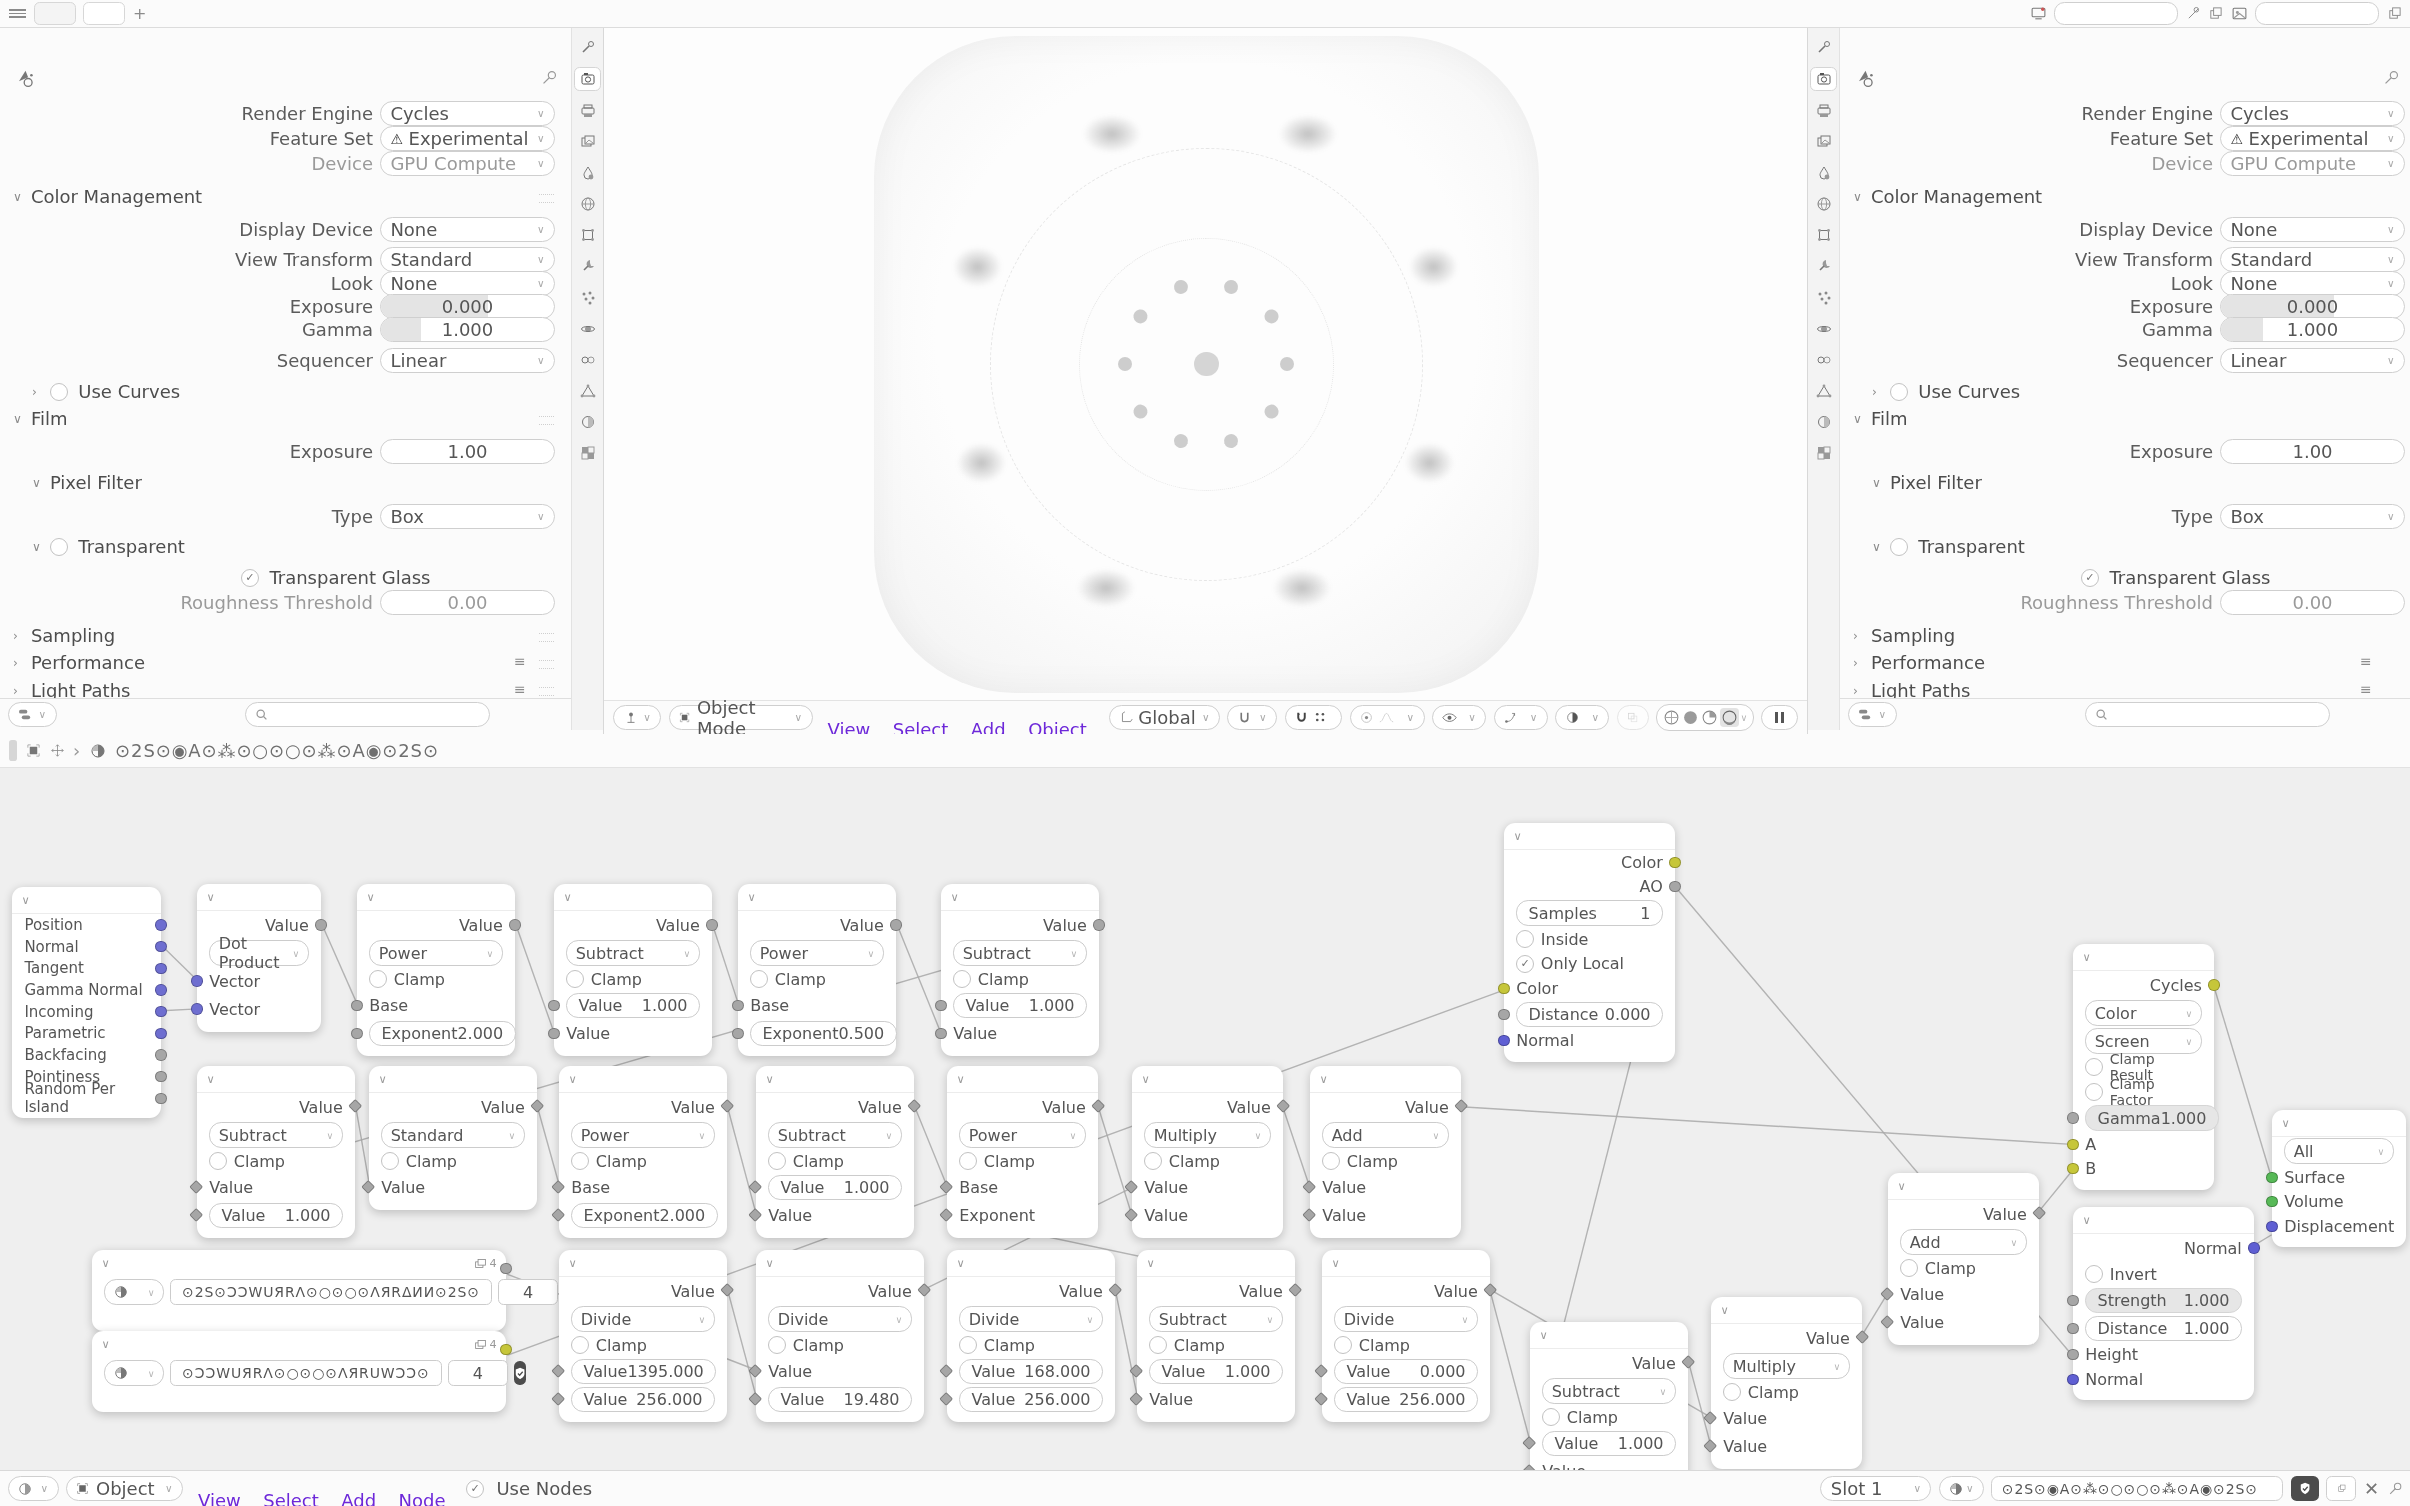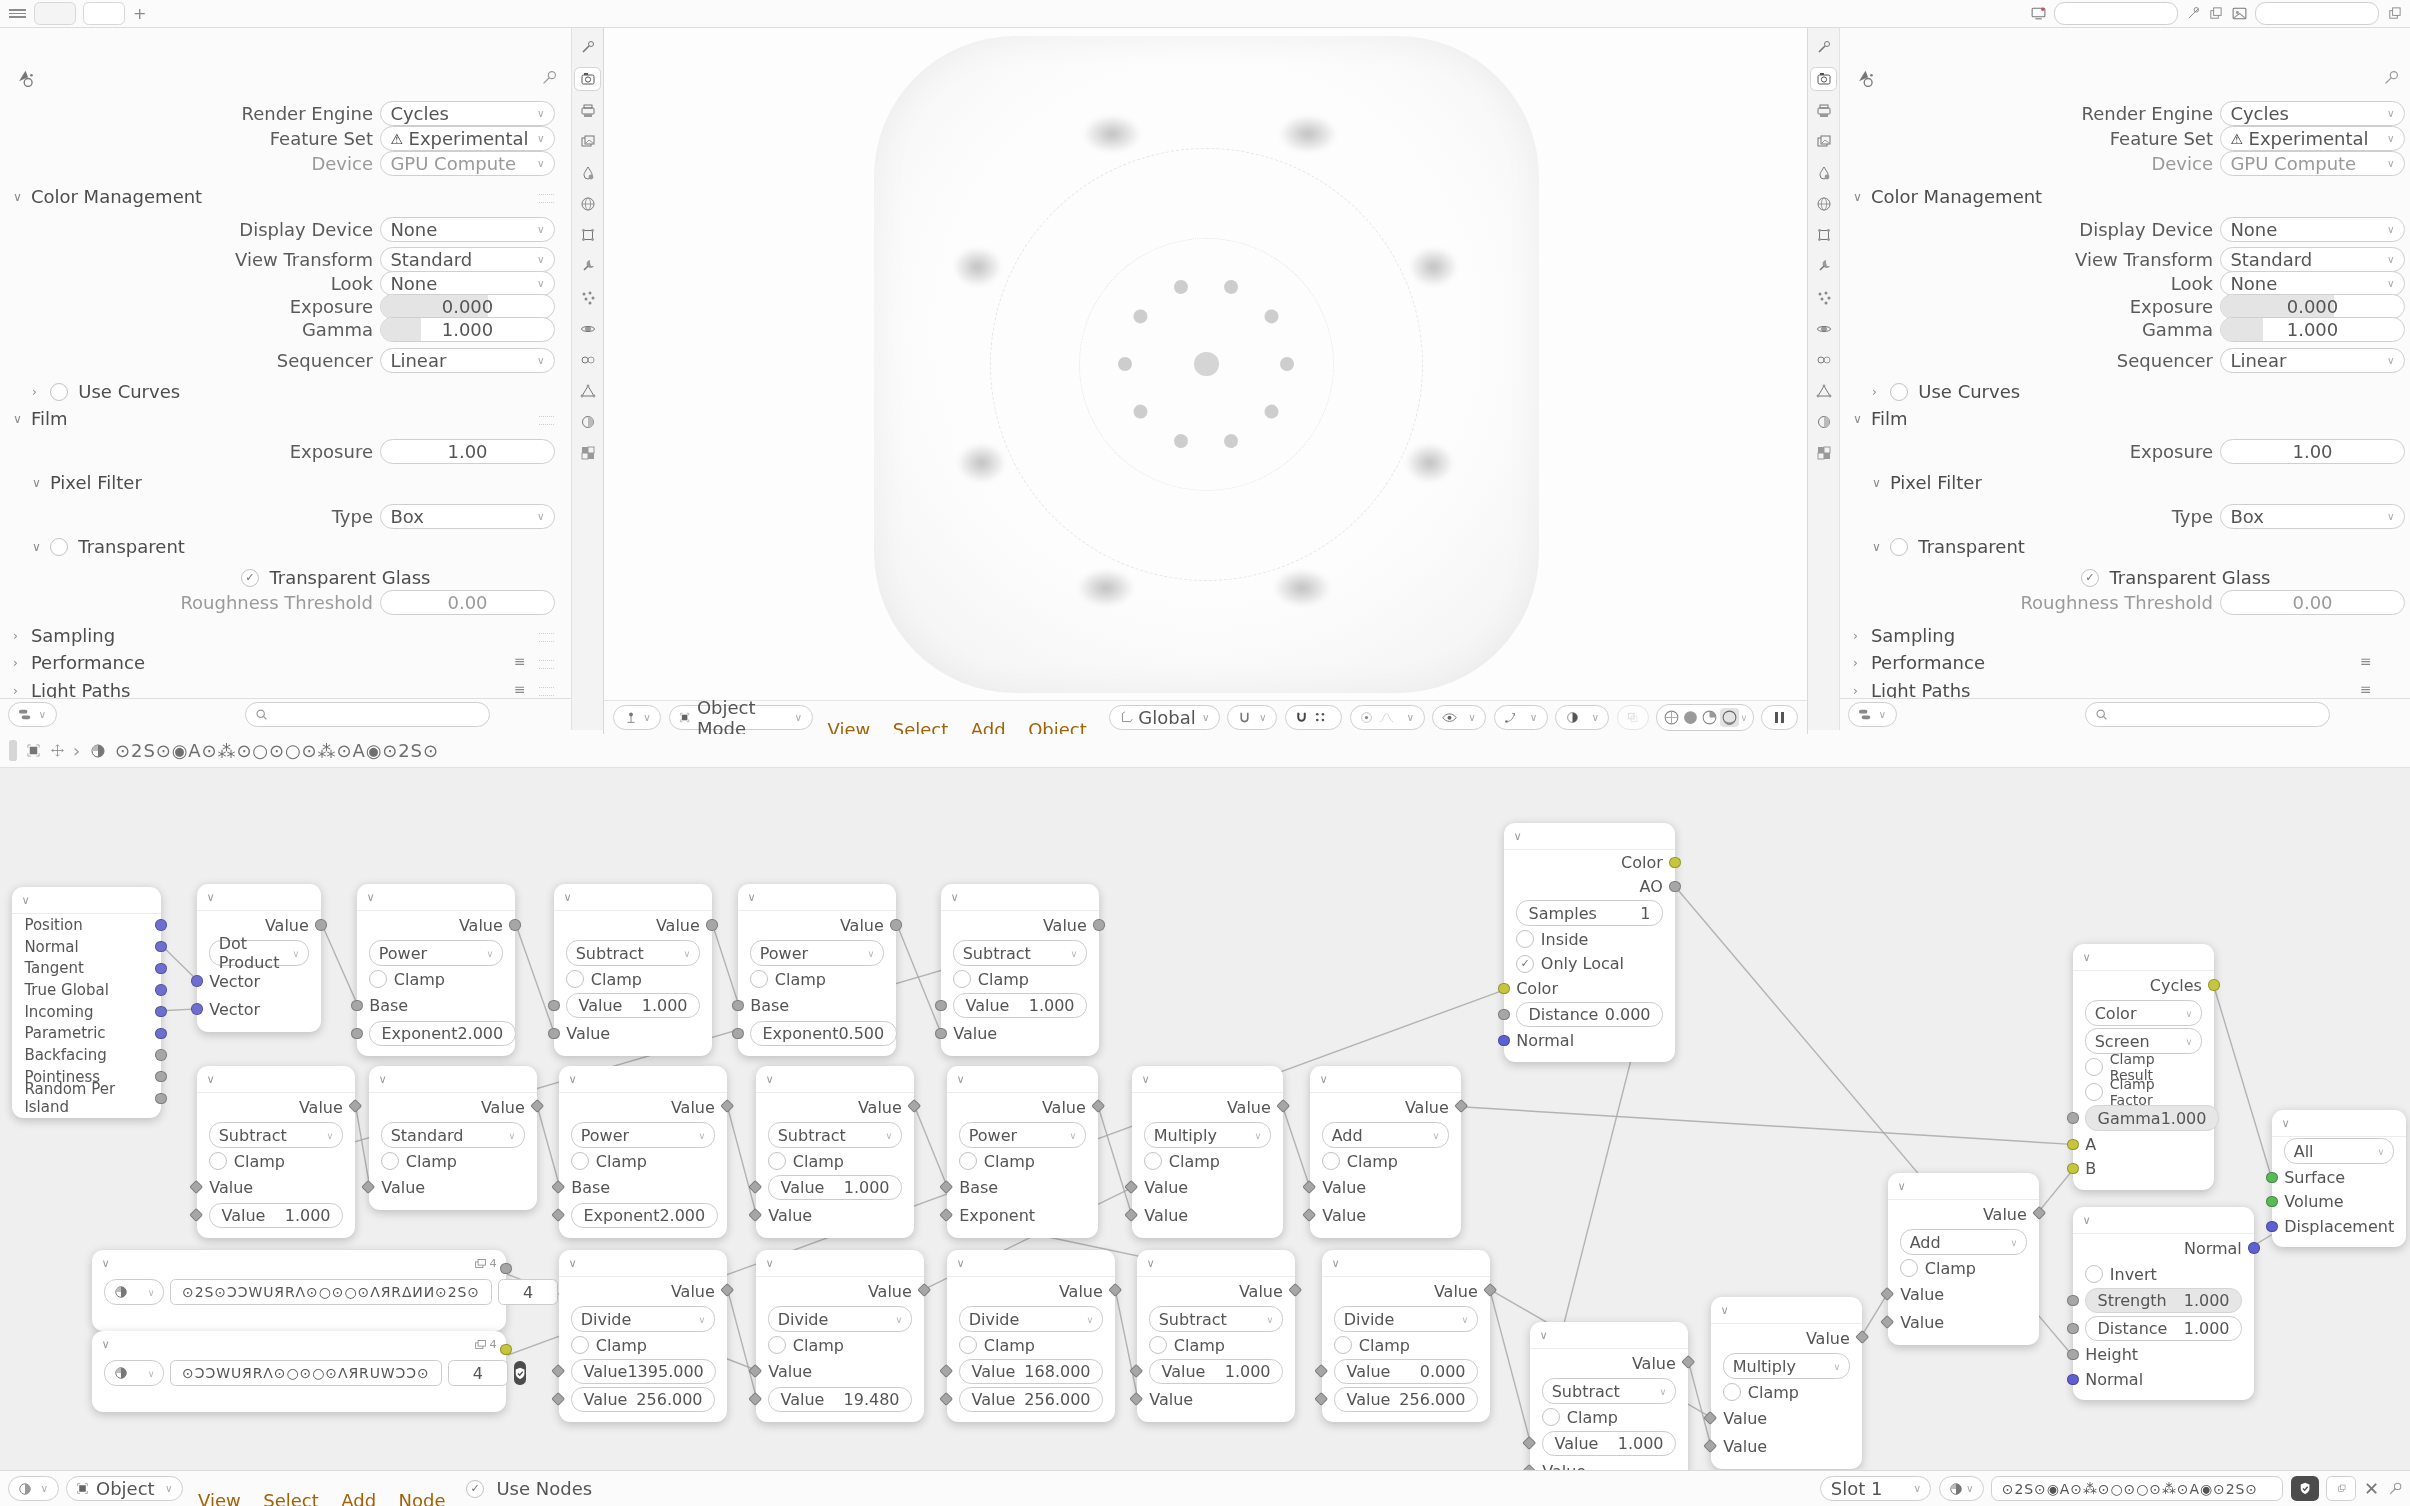--- a/index.html
+++ b/index.html
@@ -23,21 +23,21 @@
   .sec{position:absolute;display:flex;align-items:center;color:#4d4d4d;gap:6.6px;}
   .sec .ch{color:#8b8b8b;font-size:12.2px;width:11.3px;display:inline-block;}
   .pfoot{position:absolute;left:0;right:0;bottom:0;height:32px;border-top:0.9px solid #dedede;display:flex;align-items:center;gap:9.4px;padding:0 7.5px;background:#fbfbfb;box-sizing:border-box;}
   .search{flex:0 0 245px;margin-left:179px;}
   .strip{position:absolute;top:28px;height:702px;width:32px;background:#f3f3f3;display:flex;flex-direction:column;align-items:center;padding-top:7.5px;gap:8.5px;box-sizing:border-box;}
   .strip .ti{width:24.5px;height:22.6px;display:flex;align-items:center;justify-content:center;border-radius:5.6px;}
   .strip .ti.on{background:#fff;border:0.9px solid #d5d5d5;}
   
   #viewport{left:603px;top:28px;width:1205px;height:706px;background:#fdfdfd;border-left:0.9px solid #d8d8d8;border-right:0.9px solid #d8d8d8;box-sizing:border-box;}
   #vhead{position:absolute;left:0;right:0;bottom:0;height:34px;background:#fbfbfb;border-top:0.9px solid #e3e3e3;display:flex;align-items:center;gap:7.5px;padding:0 9.4px;box-sizing:border-box;}
-  .menu{padding:0 7.5px;color:#a16207;margin-top:24px;}
+  .menu{padding:0 7.5px;color:#6d28d9;margin-top:24px;}
   .vobj{left:270px;top:7.5px;width:665px;height:657px;border-radius:141px;background:radial-gradient(circle at 50% 45%,#fdfdfd 55%,#f1f1f1 100%);box-shadow:inset 0 0 38px rgba(0,0,0,.05);}
   .blob{position:absolute;border-radius:50%;background:radial-gradient(closest-side,rgba(95,95,95,.38),rgba(95,95,95,0));filter:blur(1.9px);}
   .ring i{position:absolute;left:50%;top:50%;width:14px;height:14px;margin:-7.5px;border-radius:50%;background:rgba(110,110,110,.33);}
   .faint{position:absolute;border:0.9px dashed rgba(120,120,120,.18);border-radius:50%;}
   
   #nodezone{left:0;top:734px;width:2411px;height:772px;background:#efefef;}
   #nhead{position:absolute;left:0;top:0;right:0;height:34px;background:#fbfbfb;border-bottom:0.9px solid #e2e2e2;display:flex;align-items:center;gap:9.4px;padding:0 9.4px;box-sizing:border-box;color:#6f6f6f;}
   #nfoot{position:absolute;left:0;bottom:0;right:0;height:36px;background:#fbfbfb;border-top:0.9px solid #d9d9d9;display:flex;align-items:center;gap:7.5px;padding:0 7.5px;box-sizing:border-box;}
   #links{position:absolute;left:0;top:34px;width:2411px;height:702px;pointer-events:none;}
   #links line{stroke:#a9a9a9;stroke-width:1.5;opacity:.85;}
@@ -805,21 +805,21 @@
           </div>
         <div class="nrow">
             <span>Normal</span>
             <i class="sk r pur"></i>
           </div>
         <div class="nrow">
             <span>Tangent</span>
             <i class="sk r pur"></i>
           </div>
         <div class="nrow">
-            <span>True Global</span>
+            <span>Gamma Normal</span>
             <i class="sk r pur"></i>
           </div>
         <div class="nrow">
             <span>Incoming</span>
             <i class="sk r pur"></i>
           </div>
         <div class="nrow">
             <span>Parametric</span>
             <i class="sk r pur"></i>
           </div>

